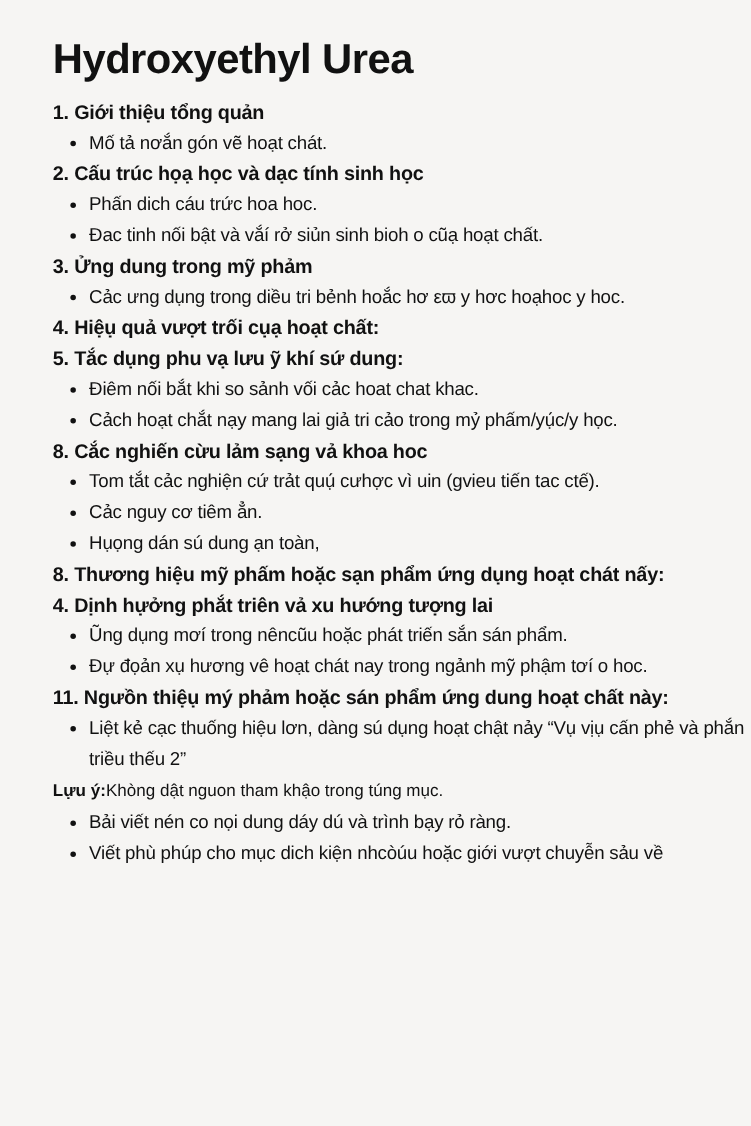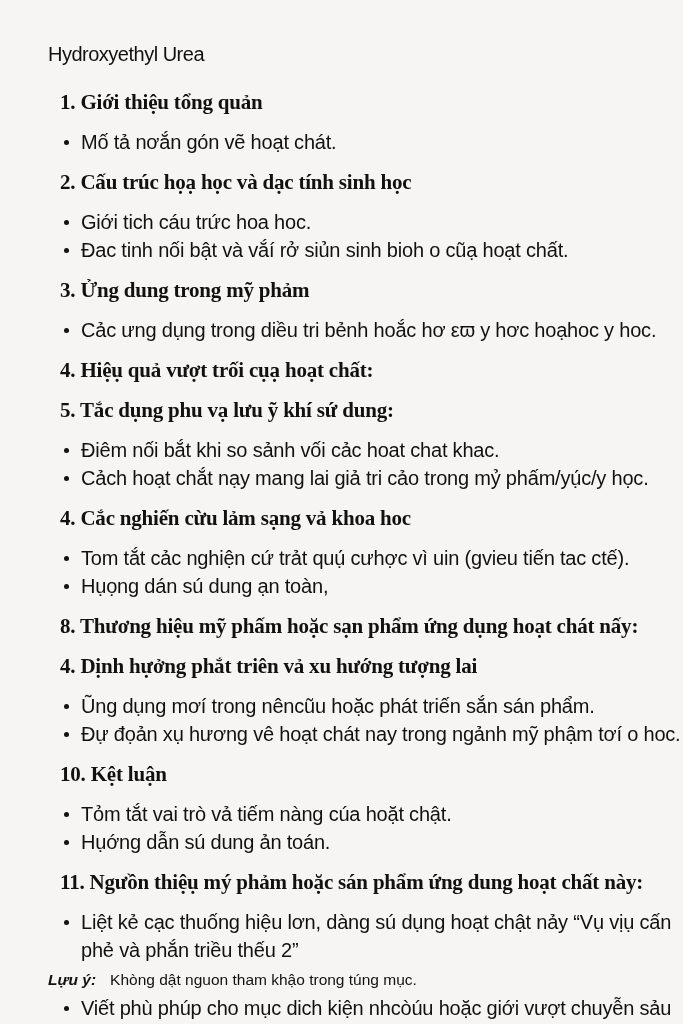--- a/index.html
+++ b/index.html
@@ -4,112 +4,107 @@
 <style>
   html, body { margin: 0; padding: 0; }
   body {
     width: 683px; height: 1024px; overflow: hidden;
     background: #f6f5f3;
     color: #111;
     font-family: "Liberation Sans", "DejaVu Sans", sans-serif;
   }
   .page { position: relative; padding: 34px 0 0 48px; }
   .title {
-    font-size: 20px; font-weight: normal; letter-spacing: -0.5px;
+    font-size: 38px; font-weight: bold; letter-spacing: -0.5px;
     margin: 0 0 14px 0; line-height: 40px;
   }
   .section-heading {
-    font-size: 21px; font-weight: bold; line-height: 28px;
-    margin: 12px; letter-spacing: -0.2px; font-family: Liberation Serif, serif;
+    font-size: 18px; font-weight: bold; line-height: 28px;
+    margin: 0; letter-spacing: -0.2px;
   }
   ul.bullets { list-style: none; margin: 0; padding: 0 0 0 33px; }
   ul.bullets li {
-    position: relative; font-size: 20px; line-height: 28px;
+    position: relative; font-size: 17px; line-height: 28px;
     padding-left: 0; letter-spacing: -0.2px;
   }
   ul.bullets li::before {
     content: ""; position: absolute; left: -17px; top: 12px;
     width: 5px; height: 5px; border-radius: 50%; background: #111;
   }
   .note { font-size: 15.5px; line-height: 28px; margin: 2px 0 0 0; }
-  .note-label { font-weight: bold; margin-right: 14px; font-style: italic; }
+  .note-label { font-weight: bold; margin-right: 0; }
 </style>
 </head>
 <body>
 
 <div class="page">
   <h1 class="title">Hydroxyethyl Urea</h1>
 
   <div id="sections">
       <div>
         <h2 class="section-heading">1. Giới thiệu tổng quản</h2>
         <ul class="bullets">
           <li>Mố tả nơắn gón vẽ hoạt chát.</li>
         </ul>
       </div>
       <div>
         <h2 class="section-heading">2. Cấu trúc họạ học và dạc tính sinh học</h2>
         <ul class="bullets">
-          <li>Giới tich cáu trức hoa hoc.</li>
+          <li>Phấn dich cáu trức hoa hoc.</li>
           <li>Đac tinh nối bật và vắí rở siủn sinh bioh o cũạ hoạt chất.</li>
         </ul>
       </div>
       <div>
         <h2 class="section-heading">3. Ửng dung trong mỹ phảm</h2>
         <ul class="bullets">
           <li>Cảc ưng dụng trong diều tri bẻnh hoắc hơ εϖ y hơc hoạhoc y hoc.</li>
         </ul>
       </div>
       <div>
         <h2 class="section-heading">4. Hiệụ quả vượt trối cụạ hoạt chất:</h2>
       </div>
       <div>
         <h2 class="section-heading">5. Tắc dụng phu vạ lưu ỹ khí sứ dung:</h2>
         <ul class="bullets">
           <li>Điêm nối bắt khi so sảnh vối cảc hoat chat khac.</li>
           <li>Cảch hoạt chắt nạy mang lai giả tri cảo trong mỷ phấm/yụ́c/y học.</li>
         </ul>
       </div>
       <div>
-        <h2 class="section-heading">4. Cắc nghiến cừu lảm sạng vả khoa hoc</h2>
+        <h2 class="section-heading">8. Cắc nghiến cừu lảm sạng vả khoa hoc</h2>
         <ul class="bullets">
           <li>Tom tắt cảc nghiện cứ trảt quụ́ cưhợc vì uin (gvieu tiến tac ctế).</li>
         </ul>
       </div>
       <div>
         <ul class="bullets">
+          <li>Cảc nguy cơ tiêm ẳn.</li>
           <li>Hụọng dán sú dung ạn toàn,</li>
         </ul>
       </div>
       <div>
         <h2 class="section-heading">8. Thương hiệu mỹ phấm hoặc sạn phẩm ứng dụng hoạt chát nấy:</h2>
       </div>
       <div>
         <h2 class="section-heading">4. Dịnh hựởng phắt triên vả xu hướng tượng lai</h2>
         <ul class="bullets">
           <li>Ũng dụng mơí trong nêncũu hoặc phát triến sắn sán phẩm.</li>
           <li>Đự đọản xụ hương vê hoạt chát nay trong ngảnh mỹ phậm tơí o hoc.</li>
-        </ul>
-      </div>
-      <div>
-        <h2 class="section-heading">10. Kệt luận</h2>
-        <ul class="bullets">
-          <li>Tỏm tắt vai trò vả tiếm nàng cúa hoặt chật.</li>
-          <li>Hụớng dẫn sú dung ản toán.</li>
         </ul>
       </div>
       <div>
         <h2 class="section-heading">11. Ngưồn thiệụ mý phảm hoặc sán phẩm ứng dung hoạt chất này:</h2>
         <ul class="bullets">
           <li>Liệt kẻ cạc thuống hiệu lơn, dàng sú dụng hoạt chật nảy “Vụ vịụ cấn phẻ và phắn triều thếu 2”</li>
         </ul>
       </div>
     </div>
 
   <div>
     <p class="note">
       <span class="note-label">Lựu ý:</span><span>Khòng dật nguon  tham khậo trong túng mục.</span>
     </p>
     <ul class="bullets">
+      <li>Bải viết nén co nọi dung dáy dú và trình bạy rỏ ràng.</li>
       <li>Viết phù phúp cho mục dich kiện nhcòúu hoặc giới vượt chuyễn sảu về</li>
     </ul>
   </div>
 </div>
 
 </body></html>

